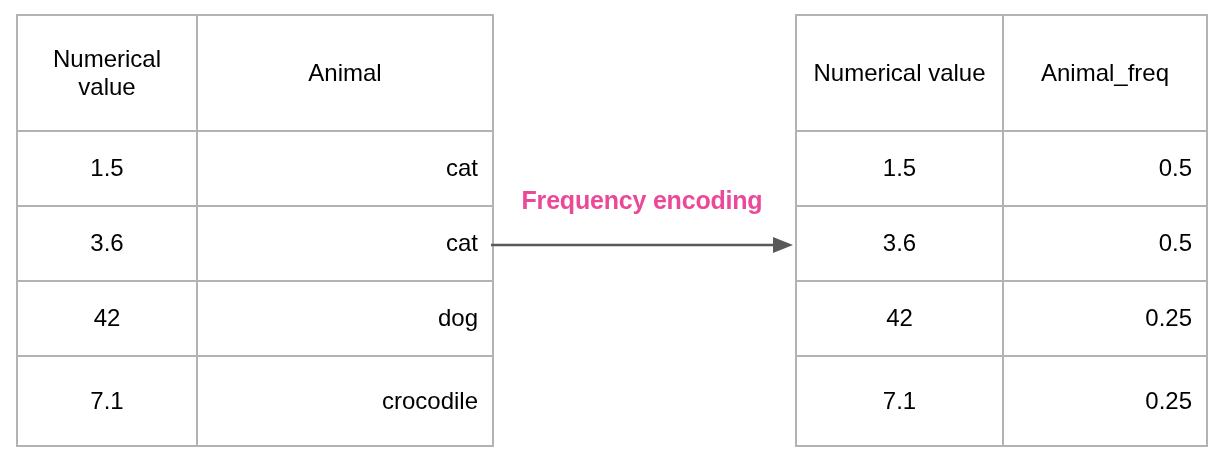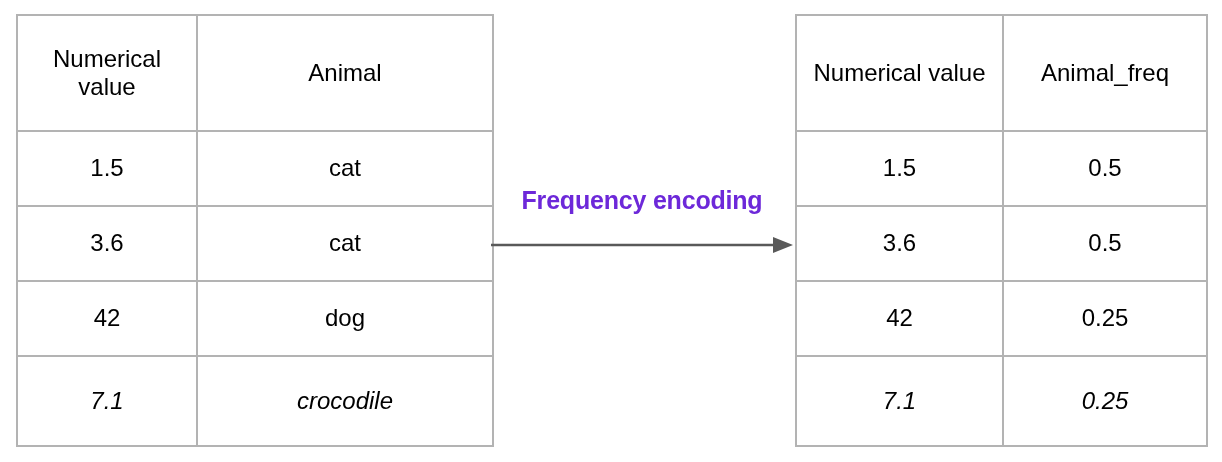--- a/index.html
+++ b/index.html
@@ -45,42 +45,42 @@
   .tbl.left  { left: 16px;  top: 14px; width: 476px; }
   .tbl.right { left: 795px; top: 14px; width: 411px; }
 
   .tbl.left  col.c1 { width: 180px; }
   .tbl.left  col.c2 { width: 296px; }
   .tbl.right col.c1 { width: 207px; }
   .tbl.right col.c2 { width: 204px; }
 
   .row-head td { height: 116px; text-align: center; }
   .row-data td { height: 75px; margin-top: 20px; }
-  .row-data.tall td { height: 90px; font-style: italic; }
+  .row-data.tall td { height: 90px; }
 
   .cell-num   { text-align: center; }
-  .cell-label { text-align: center; border-radius: 16px; }
+  .cell-label { text-align: right; border-radius: 16px; }
 
   
   .arrow-group {
     position: absolute;
     left: 489px;
     top: 186px;
     width: 306px;
     height: 80px;
   }
   .arrow-caption {
     position: absolute;
     left: 0;
     top: 0;
     width: 306px;
     text-align: center;
     font-size: 25px;
     font-weight: bold;
-    color: #6d28d9;
+    color: #ec4899;
     white-space: nowrap;
     letter-spacing: -0.2px;
   }
   .arrow-svg {
     position: absolute;
     left: 0;
     top: 46px;
     width: 306px;
     height: 26px;
     display: block;

